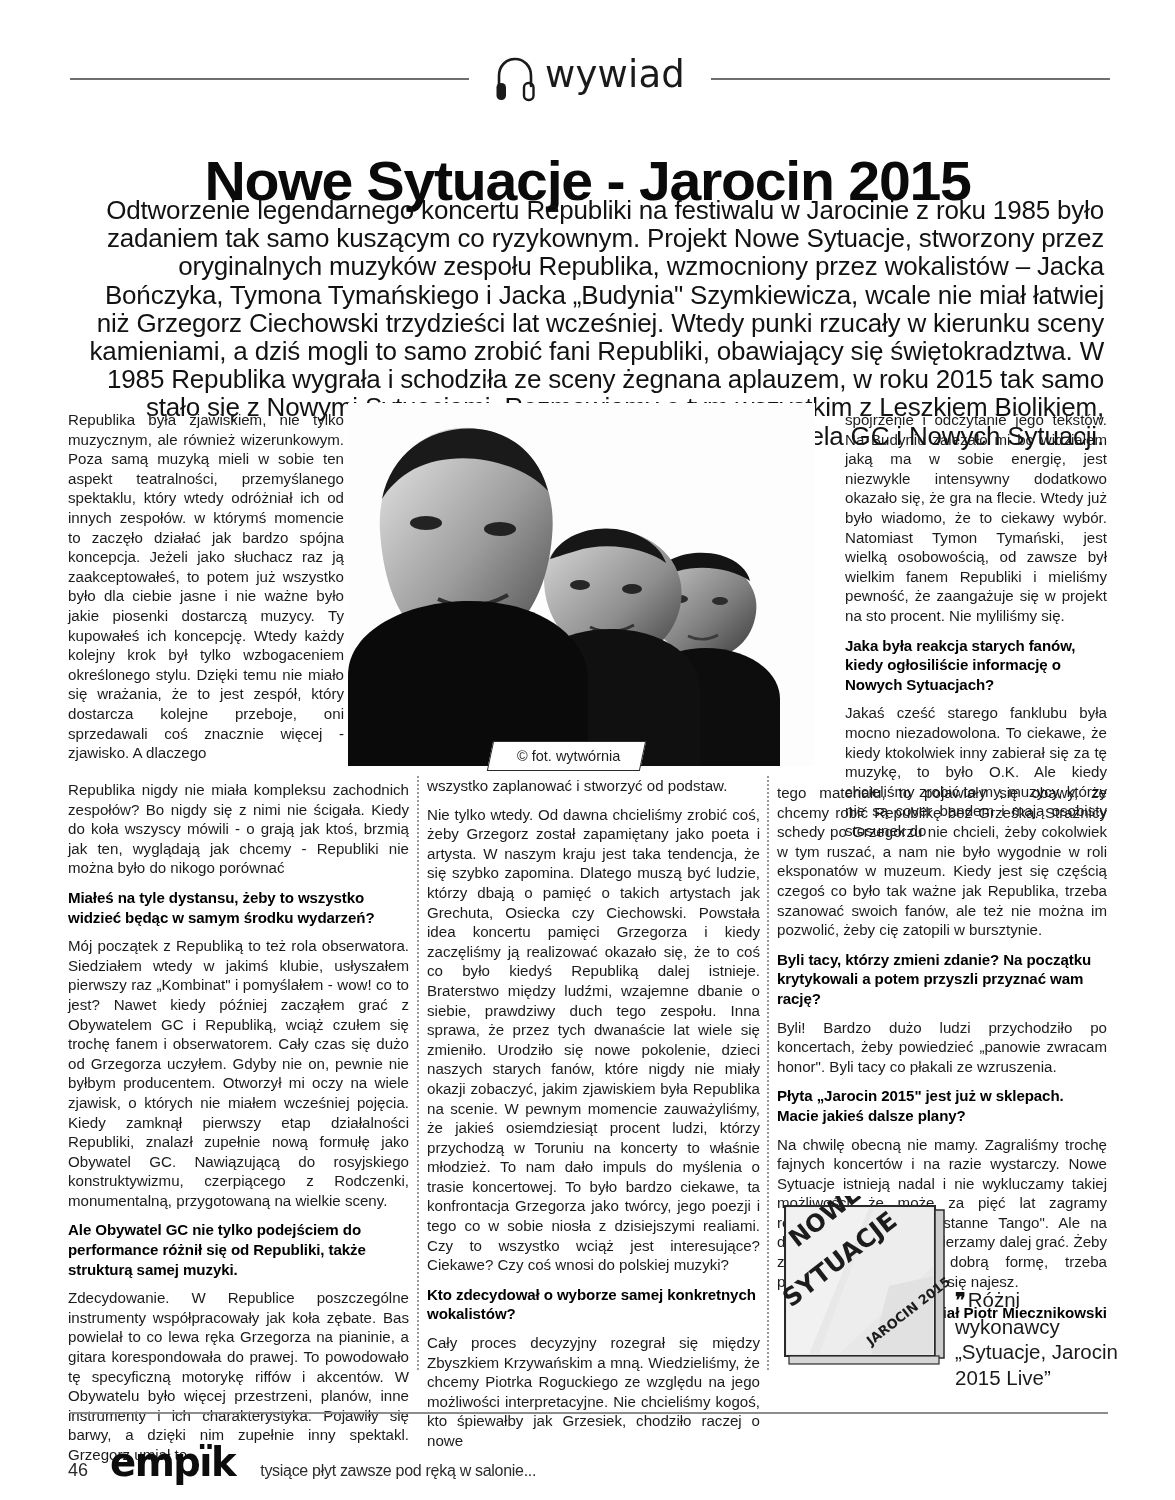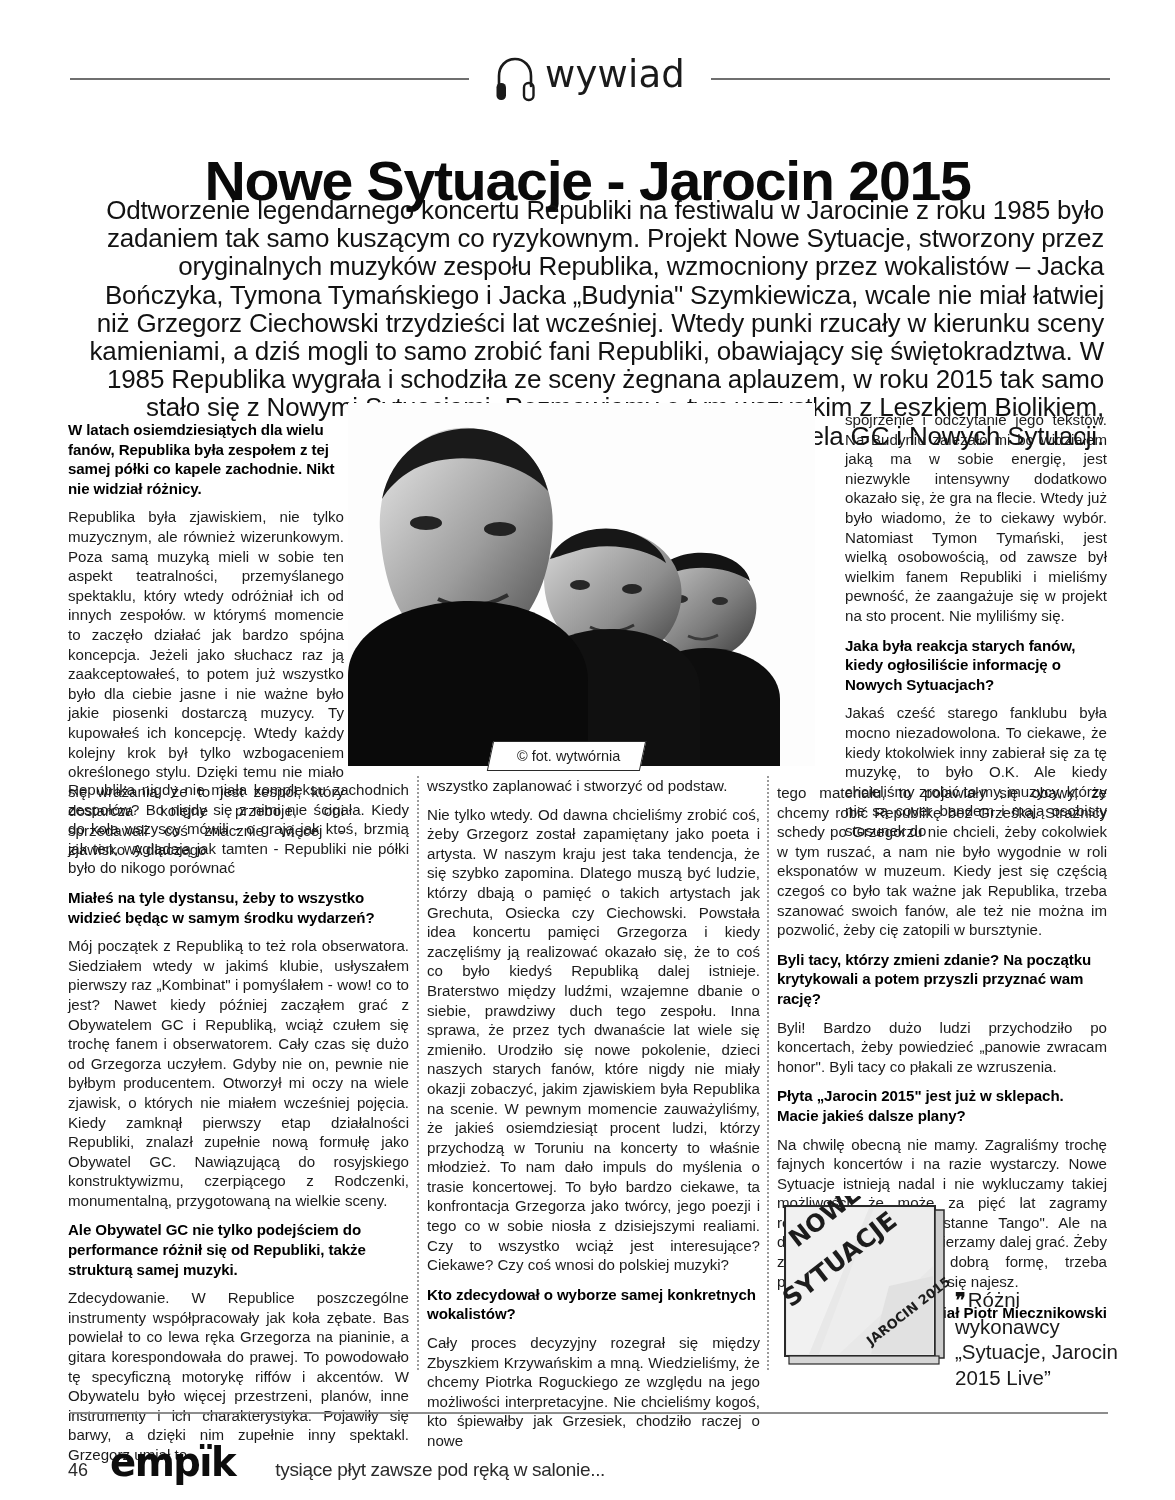--- a/index.html
+++ b/index.html
@@ -235,25 +235,24 @@
     font-size: 41px;
     font-weight: 700;
     letter-spacing: -1.6px;
     color: #0d0d0d;
     margin-right: 17px;
     font-family: "DejaVu Sans", sans-serif;
     transform: scaleX(0.94);
     transform-origin: left bottom;
   }
   .tagline {
-    font-size: 19px;
+    font-size: 16px;
     color: #2b2b2b;
     letter-spacing: -0.3px;
     font-family: "Liberation Sans", sans-serif;
-    margin-left: 15px;
   }
 </style>
 </head>
 <body>
 
 <div class="page">
 
   <div class="masthead">
     <div class="rule-left"></div>
     <div class="masthead-center">
@@ -318,26 +317,25 @@
   </div>
 
   <div class="photo-credit">
     <span>© fot. wytwórnia</span>
   </div>
 
   <div class="vsep" id="vsep1"></div>
   <div class="vsep" id="vsep2"></div>
 
   <div class="col" id="col1">
-    <p class="q">W latach osiemdziesiątych dla wielu fanów, Republika była zespołem z tej samej półki co kapele zachodnie. Nikt nie widział różnicy.</p>
     <p>Republika była zjawiskiem, nie tylko muzycznym, ale również wizerunkowym.  Poza samą muzyką mieli w sobie ten aspekt teatralności, przemyślanego spektaklu, który wtedy odróżniał ich od innych zespołów. w którymś momencie to zaczęło działać jak bardzo spójna koncepcja. Jeżeli jako słuchacz raz ją zaakceptowałeś, to potem już wszystko było dla ciebie jasne i nie ważne było jakie piosenki dostarczą muzycy. Ty kupowałeś ich koncepcję. Wtedy każdy kolejny krok był tylko wzbogaceniem określonego stylu. Dzięki temu nie miało się wrażania, że to jest zespół, który dostarcza kolejne przeboje, oni sprzedawali coś znacznie więcej - zjawisko. A dlaczego</p>
   </div>
 
   <div class="col" id="col1b">
-    <p>Republika nigdy nie miała kompleksu zachodnich zespołów? Bo nigdy się z nimi nie ścigała. Kiedy do koła wszyscy mówili -  o grają jak ktoś, brzmią jak ten, wyglądają jak tamten - Republiki nie półki było do nikogo porównać</p>
+    <p>Republika nigdy nie miała kompleksu zachodnich zespołów? Bo nigdy się z nimi nie ścigała. Kiedy do koła wszyscy mówili -  o grają jak ktoś, brzmią jak ten, wyglądają jak chcemy - Republiki nie można było do nikogo porównać</p>
     <p class="q">Miałeś na tyle dystansu, żeby to wszystko widzieć będąc w samym środku wydarzeń?</p>
     <p>Mój początek z Republiką to też rola obserwatora. Siedziałem wtedy w jakimś klubie, usłyszałem pierwszy raz „Kombinat" i pomyślałem - wow! co to jest? Nawet kiedy później zacząłem grać z Obywatelem GC i Republiką, wciąż czułem się trochę fanem i obserwatorem. Cały czas się dużo od Grzegorza uczyłem. Gdyby nie on, pewnie nie byłbym producentem. Otworzył mi oczy na wiele zjawisk, o których nie miałem wcześniej pojęcia.  Kiedy zamknął pierwszy etap działalności Republiki, znalazł zupełnie nową formułę jako Obywatel GC. Nawiązującą do rosyjskiego konstruktywizmu, czerpiącego z Rodczenki, monumentalną, przygotowaną na wielkie sceny.</p>
     <p class="q">Ale Obywatel GC nie tylko podejściem do performance różnił się od Republiki, także strukturą samej muzyki.</p>
     <p>Zdecydowanie. W Republice poszczególne instrumenty współpracowały jak koła zębate. Bas powielał to co lewa ręka Grzegorza na pianinie, a gitara korespondowała do prawej. To powodowało tę specyficzną motorykę riffów i akcentów. W Obywatelu było więcej przestrzeni, planów, inne instrumenty i ich charakterystyka. Pojawiły się barwy, a dzięki nim zupełnie inny spektakl. Grzegorz umiał to</p>
   </div>
 
   <div class="col" id="col2">
     <p>wszystko zaplanować i stworzyć od podstaw.</p>
     <p>Nie tylko wtedy. Od dawna chcieliśmy zrobić coś, żeby Grzegorz został zapamiętany jako poeta i artysta. W naszym kraju jest taka tendencja, że się szybko zapomina. Dlatego muszą być ludzie, którzy dbają o pamięć o takich artystach jak Grechuta, Osiecka czy Ciechowski. Powstała idea koncertu pamięci Grzegorza i kiedy zaczęliśmy ją realizować okazało się, że to coś co było kiedyś Republiką dalej istnieje. Braterstwo między ludźmi, wzajemne dbanie o siebie, prawdziwy duch tego zespołu. Inna sprawa, że przez tych dwanaście lat wiele się zmieniło. Urodziło się nowe pokolenie, dzieci naszych starych fanów, które nigdy nie miały okazji zobaczyć, jakim zjawiskiem była Republika na scenie. W pewnym momencie zauważyliśmy, że jakieś osiemdziesiąt procent ludzi, którzy przychodzą w Toruniu na koncerty to właśnie młodzież. To nam dało impuls do myślenia o trasie koncertowej. To było bardzo ciekawe, ta konfrontacja Grzegorza jako twórcy, jego poezji i tego co w sobie niosła z dzisiejszymi realiami. Czy to wszystko wciąż jest interesujące? Ciekawe? Czy coś wnosi do polskiej muzyki?</p>
     <p class="q">Kto zdecydował o wyborze samej konkretnych wokalistów?</p>

